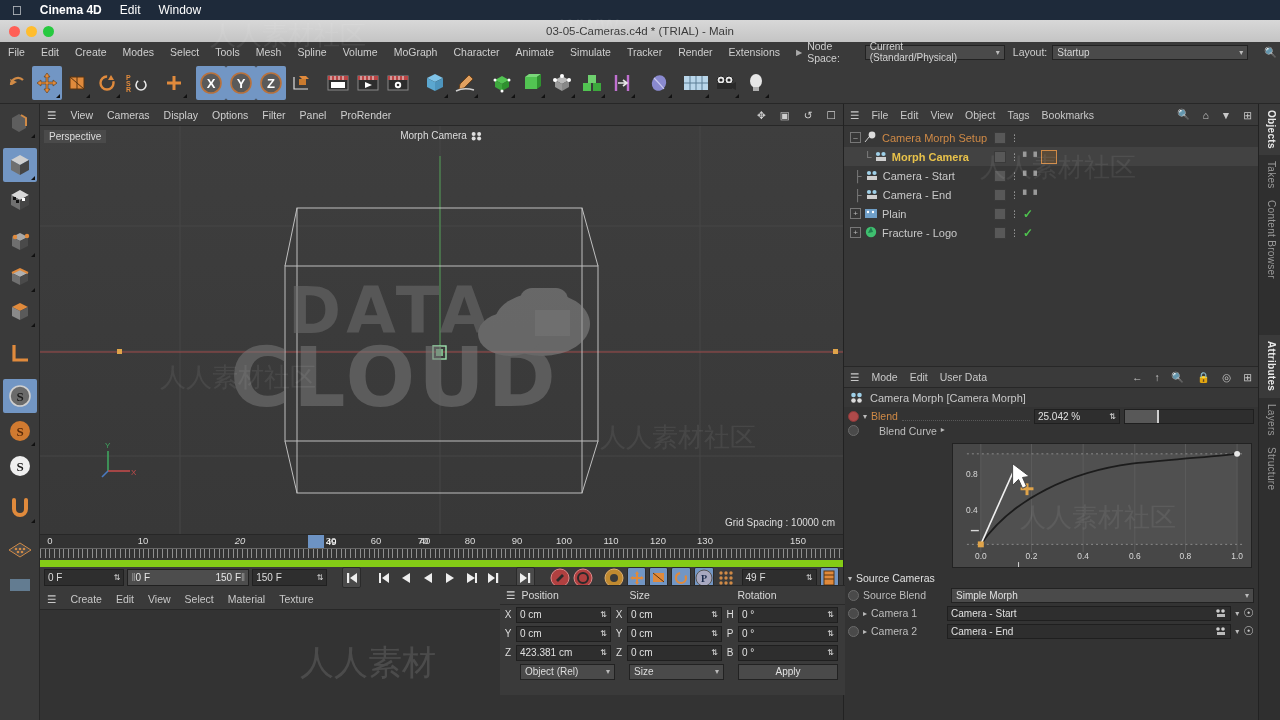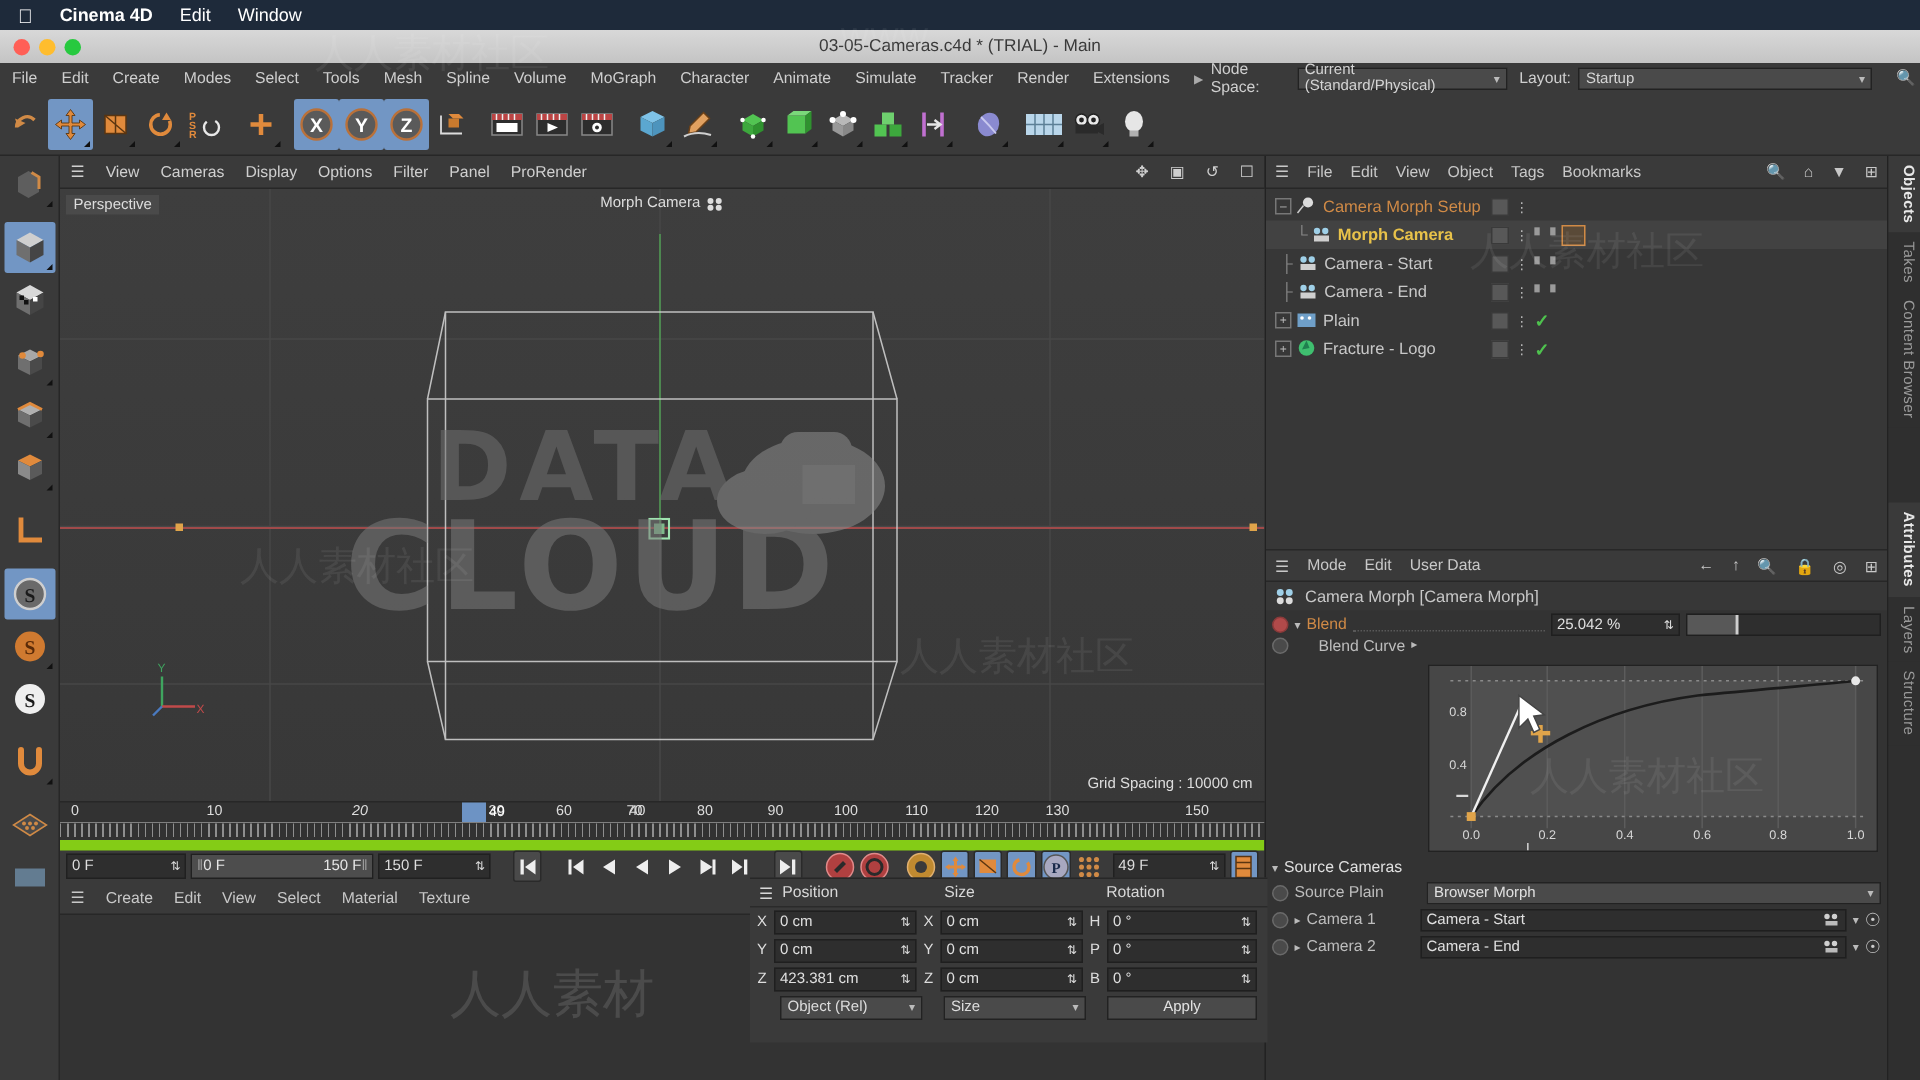--- a/index.html
+++ b/index.html
@@ -957,23 +957,23 @@
         <line x1="66" y1="120" x2="66" y2="125" stroke="#d8d8d8"></line>
       </svg>
     </div>
 
     <div class="prow" style="height:16px;">
       <span style="color:#bbb;font-size:8px;">▾</span>
       <span class="plabel" style="color:#e0e0e0;">Source Cameras</span>
     </div>
     <div class="prow">
       <span class="radio"></span>
-      <span class="plabel" style="width:84px;">Source Plain</span>
+      <span class="plabel" style="width:84px;">Source Blend</span>
       <div class="linkbtn" style="flex:1;justify-content:space-between;">
-        <span>Browser Morph</span>
+        <span>Simple Morph</span>
         <span class="ddarrow">▾</span>
       </div>
     </div>
     <div class="prow">
       <span class="radio"></span>
       <span style="color:#bbb;font-size:8px;">▸</span>
       <span class="plabel" style="width:72px;">Camera 1</span>
       <div class="pfield" style="flex:1;">
         <span>Camera - Start</span>
         <svg width="12" height="10" viewBox="0 0 12 10">

